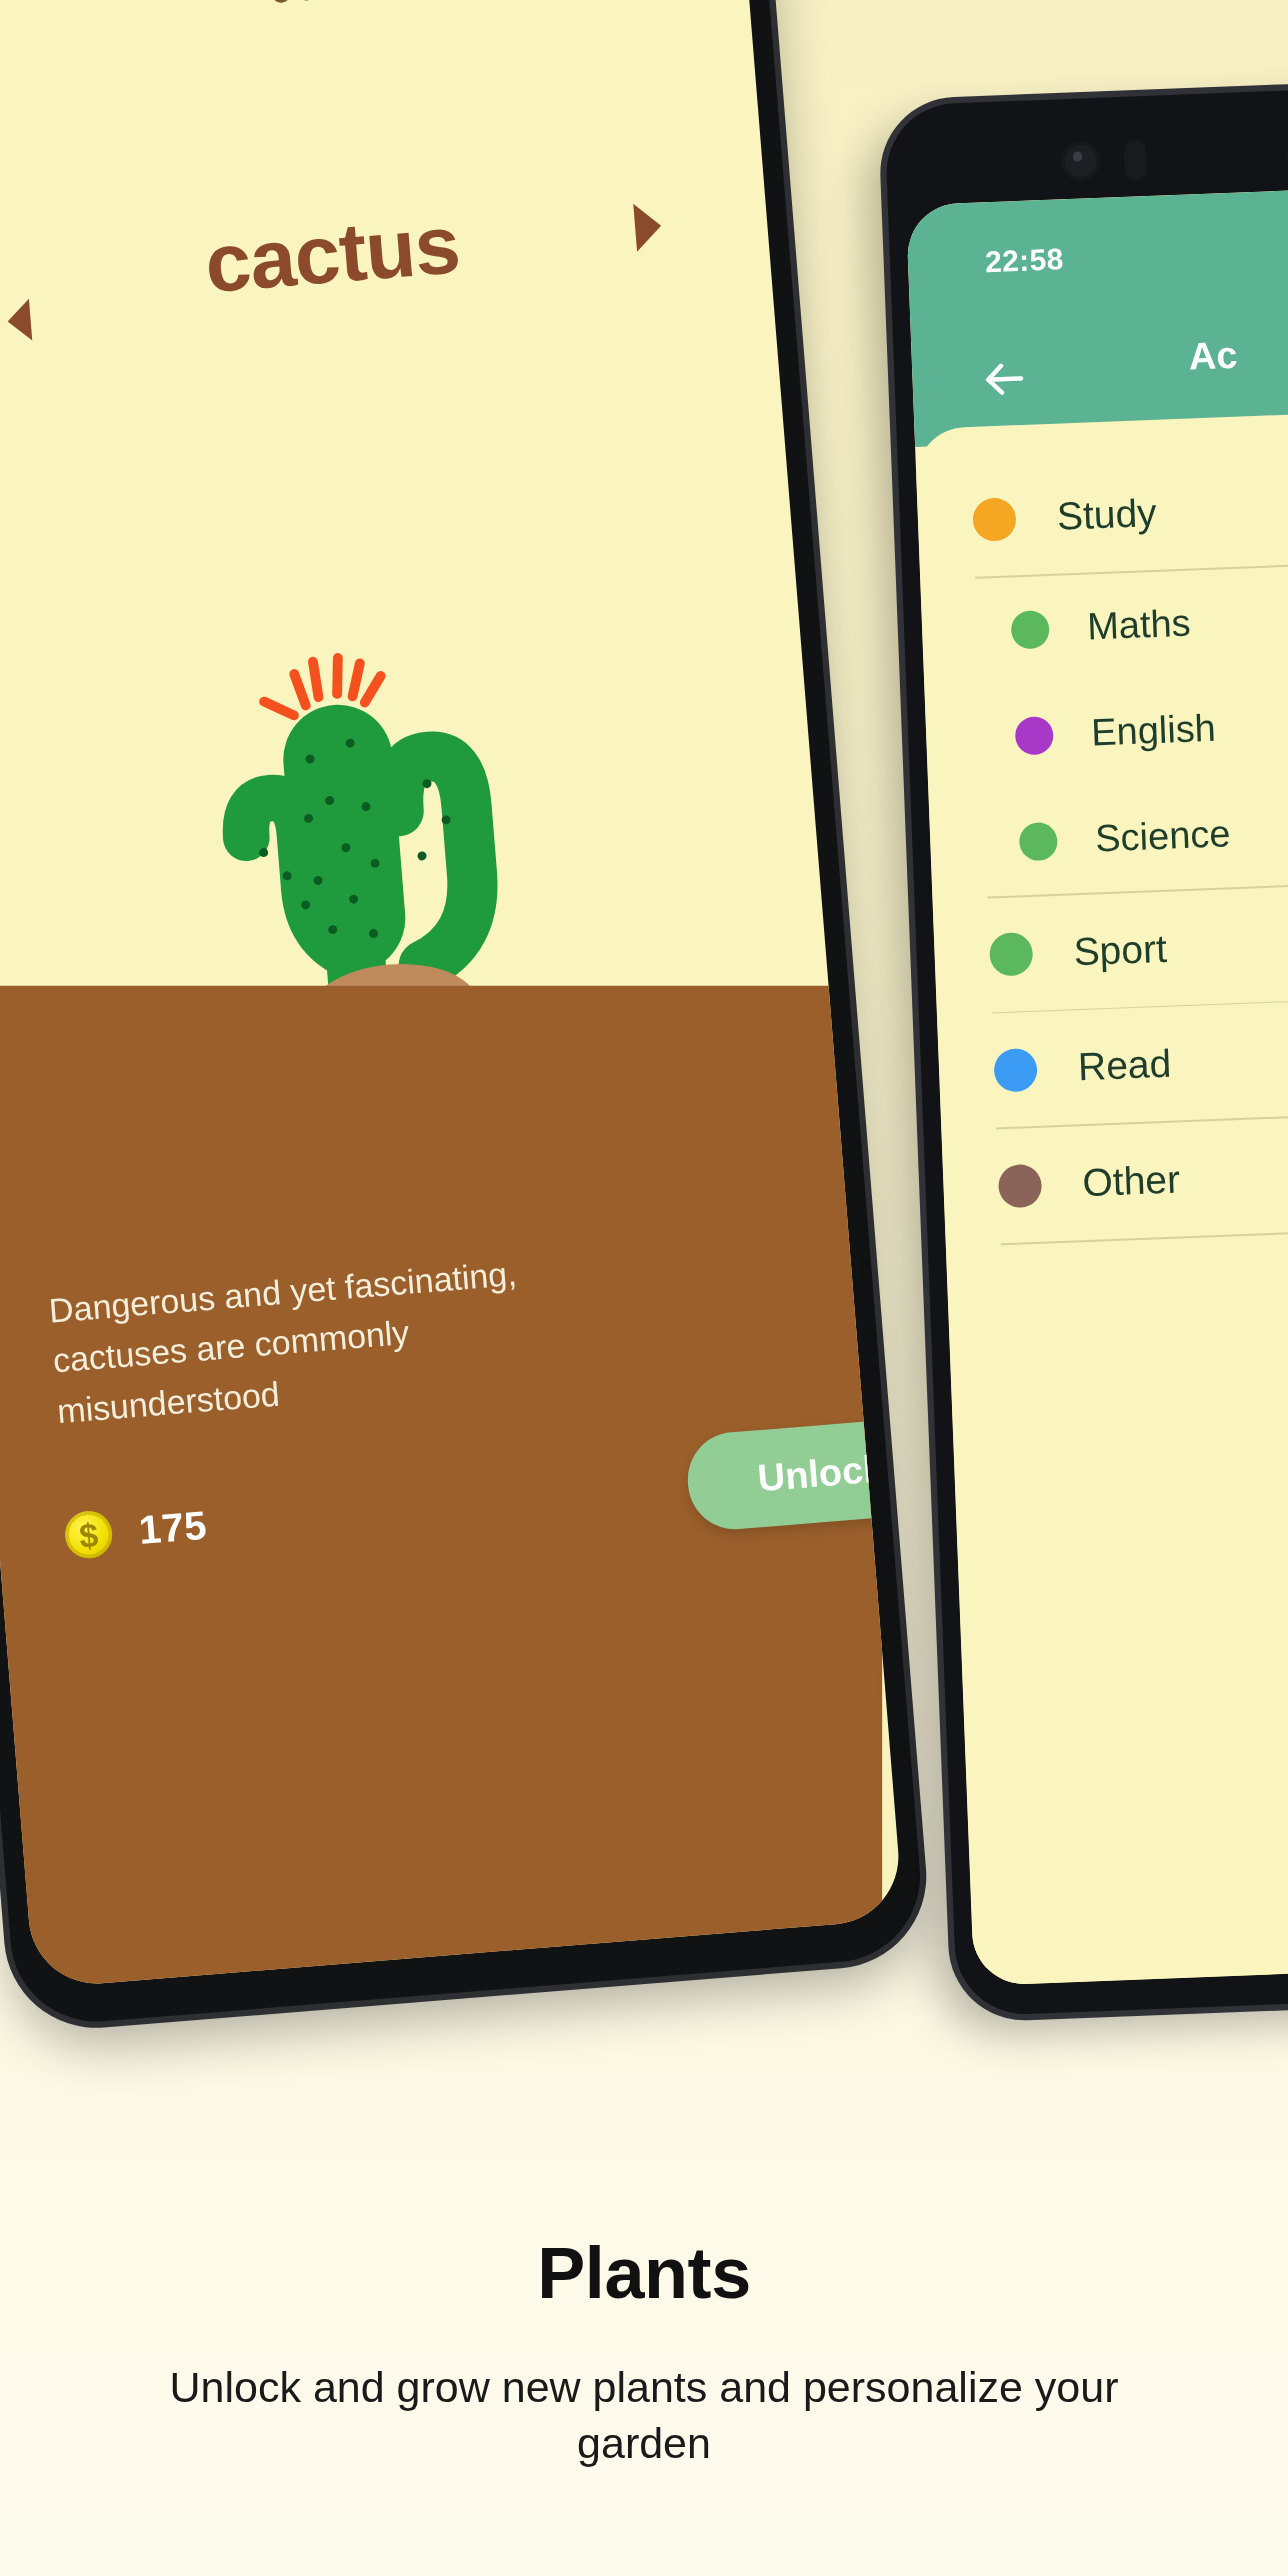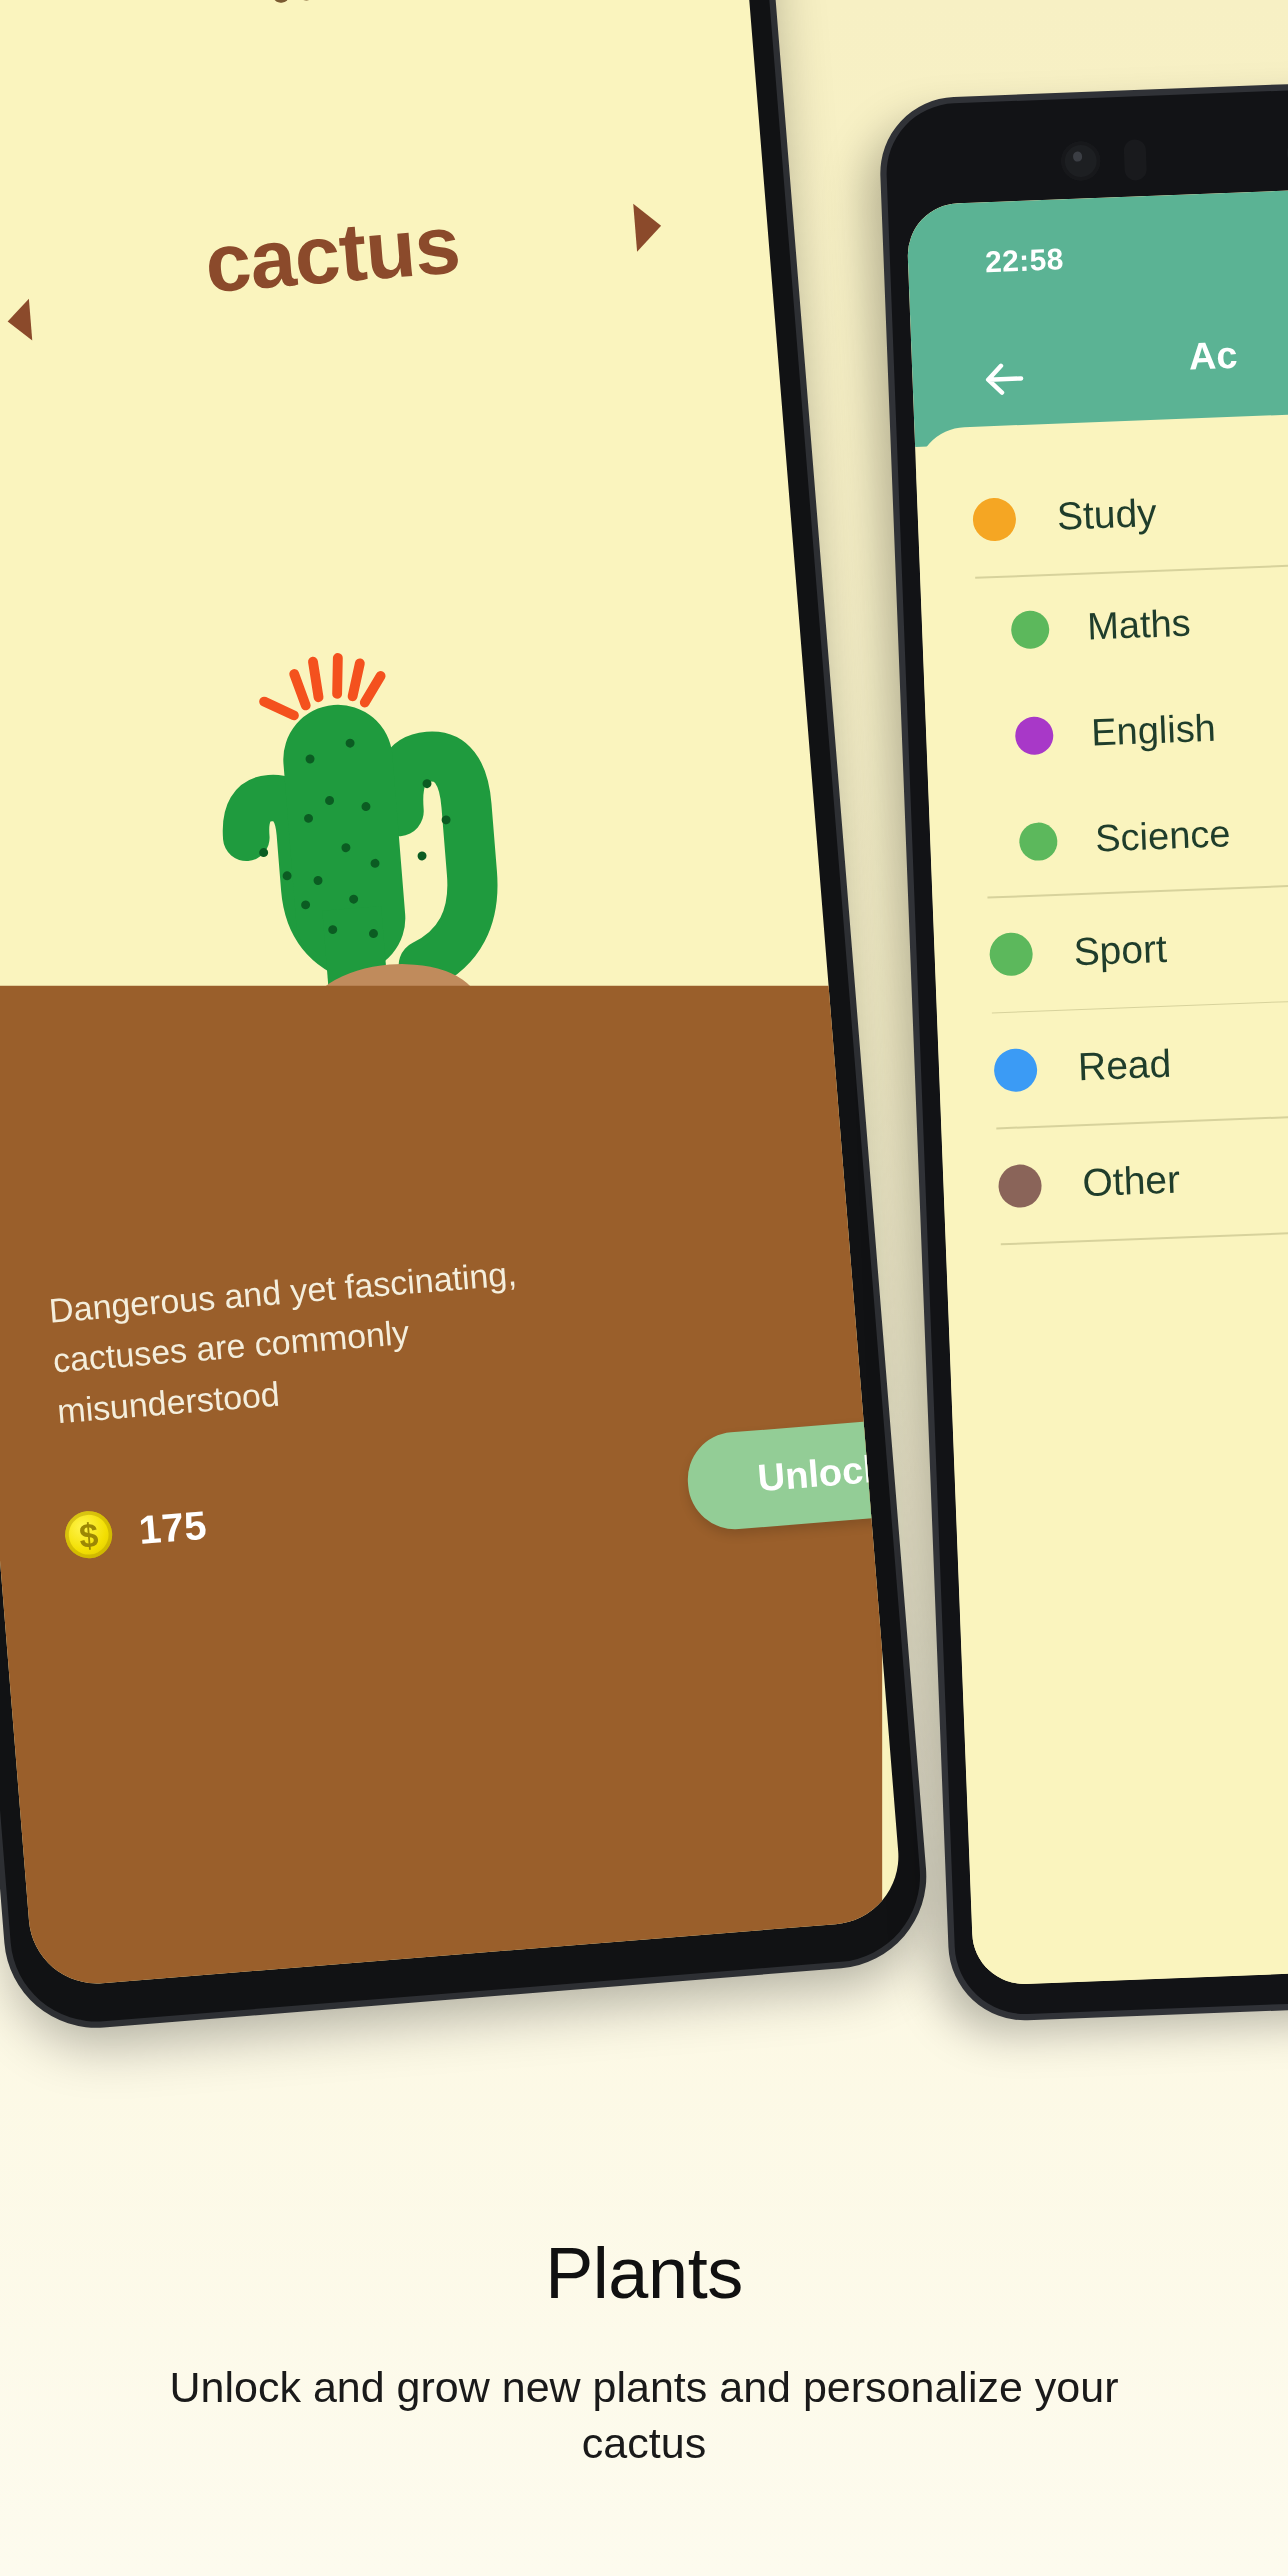--- a/index.html
+++ b/index.html
@@ -181,21 +181,21 @@
   .cat-row.sub .cat-label{ font-size:38px; margin-left:38px;}
   .cat-div{
     height:1.8px; background:#D7D29C; margin-left:55px; margin-right:0;
   }
 
   
   #caption{
     position:absolute; left:0; right:0; bottom:104px; text-align:center;
   }
   #caption .headline{
-    font-size:72px; font-weight:normal; color:#111111; letter-spacing:-0.4px;
+    font-size:72px; font-weight:bold; color:#111111; letter-spacing:-0.4px;
     line-height:1.05;
   }
   #caption .sub{
     margin-top:47px; font-size:43px; color:#1a1a1a; line-height:1.32;
     padding:0 152px;
   }
 </style>
 </head>
 <body>
 
@@ -329,17 +329,17 @@
             <span class="cat-dot" style="background: rgb(138, 100, 89);"></span>
             <span class="cat-label">Other</span>
           </div>
           <div class="cat-div"></div>
         </div>
     </div>
   </div>
 
   <div id="caption">
     <div class="headline">Plants</div>
-    <div class="sub">Unlock and grow new plants and personalize your cactus</div>
+    <div class="sub">Unlock and grow new plants and personalize your garden</div>
   </div>
 
 </div>
 
 
 </body></html>

